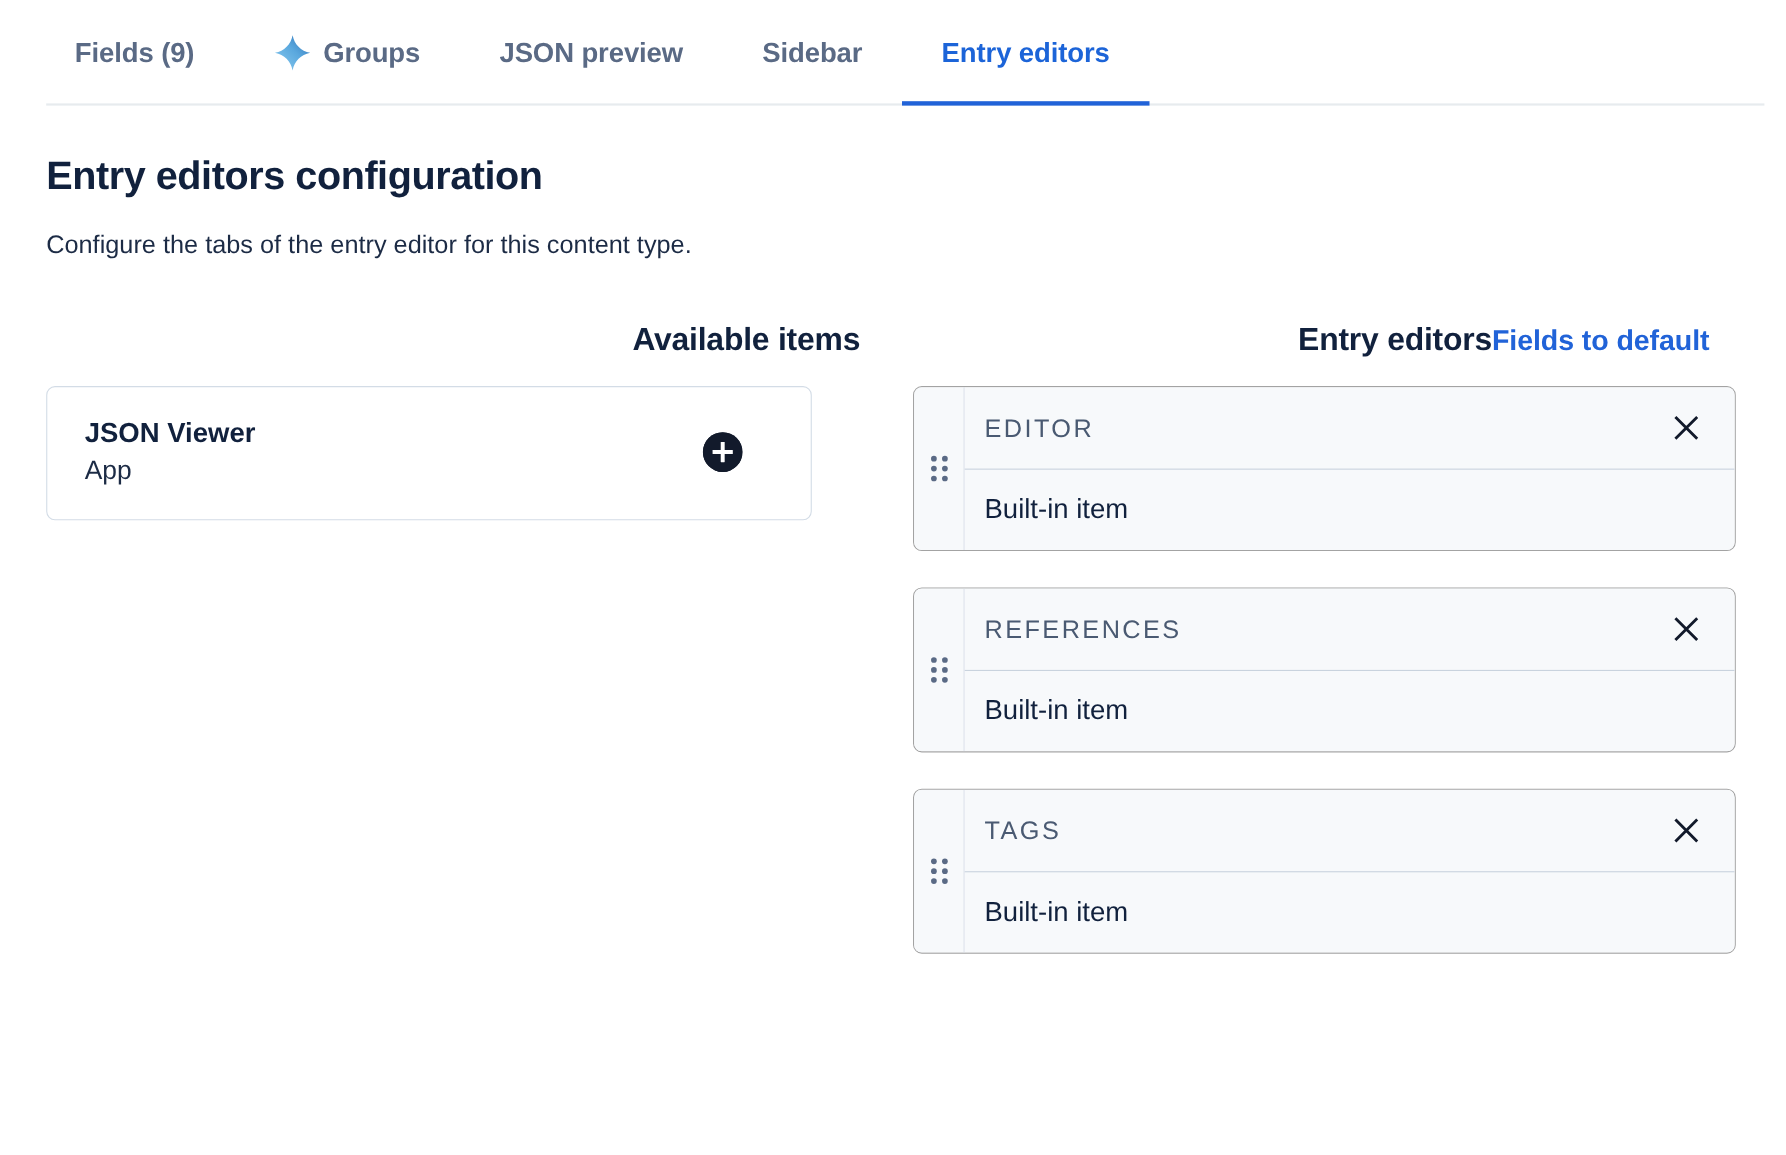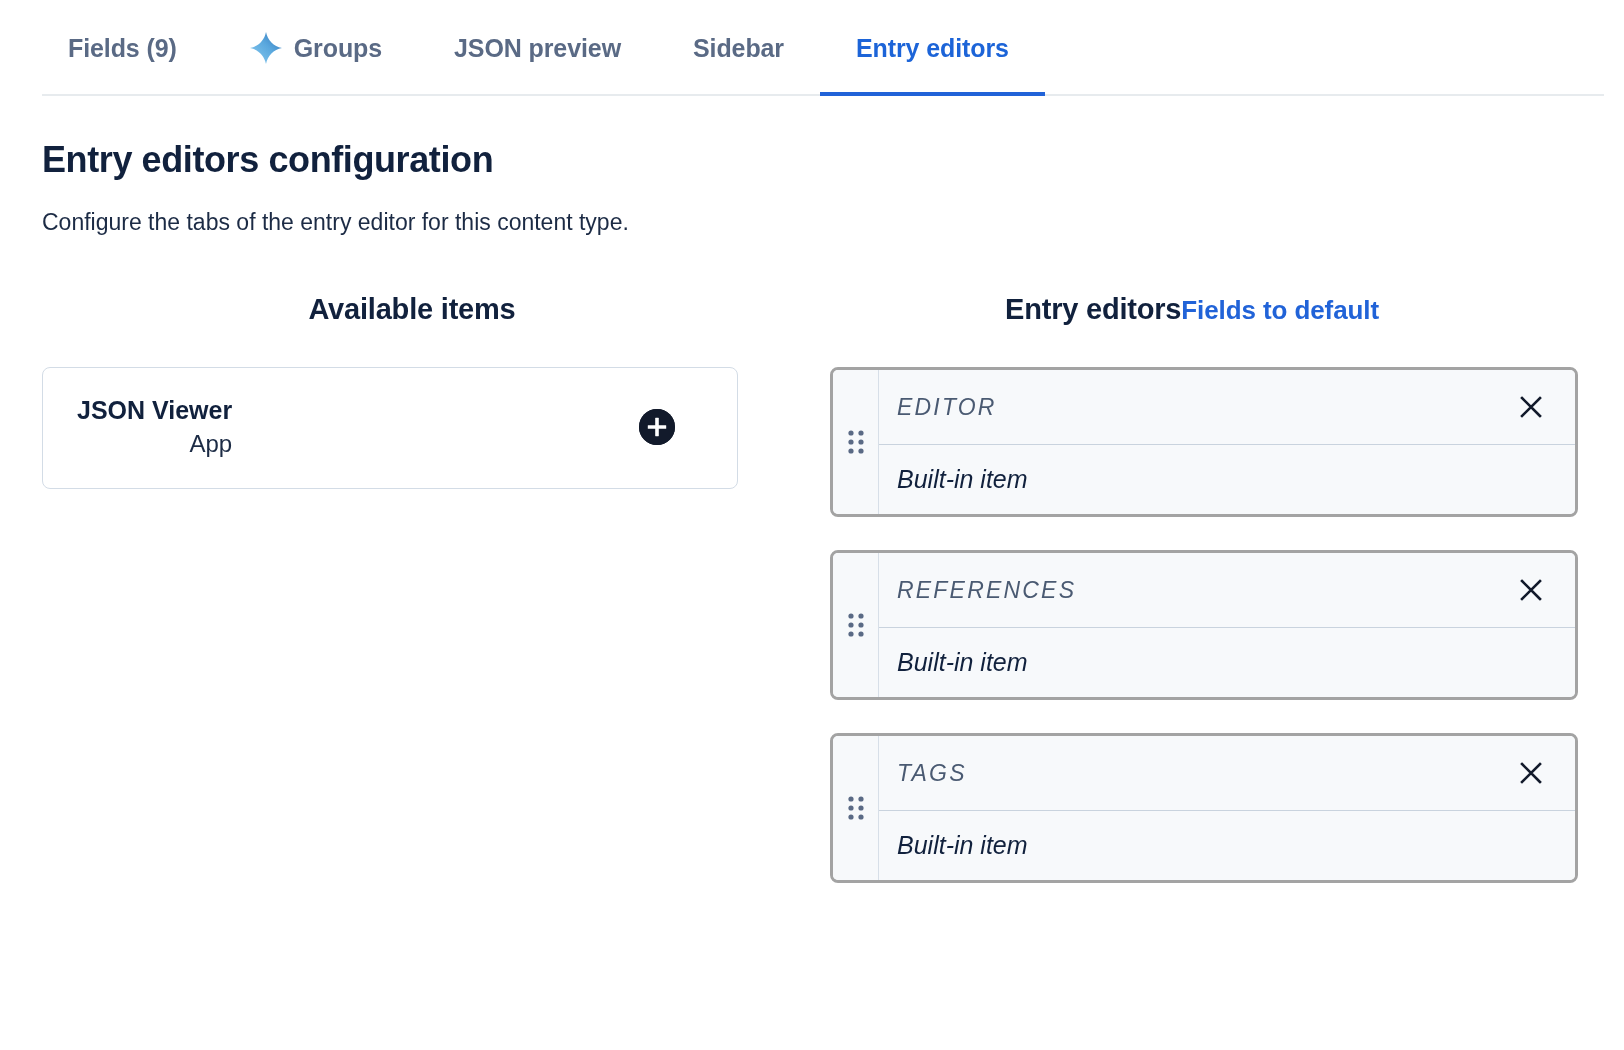--- a/index.html
+++ b/index.html
@@ -106,22 +106,22 @@
     width: 740px;
     flex: 0 0 740px;
   }
   .col-right {
     flex: 1 1 auto;
     margin-left: 48px;
   }
   .col-head {
     display: flex;
     align-items: baseline;
-    justify-content: center;
-    margin-bottom: 38px;
+    justify-content: flex-end;
+    margin-bottom: 22px;
     min-height: 36px;
   }
   .col-title {
     font-size: 29px;
     font-weight: 700;
     color: #11213d;
     letter-spacing: -0.2px;
   }
   .reset-link {
     font-size: 26px;
@@ -137,21 +137,20 @@
     display: flex;
     align-items: center;
     justify-content: space-between;
     background: #ffffff;
     border: 1px solid #d3dce6;
     border-radius: 8px;
     padding: 26px 34px 28px 34px;
     box-sizing: border-box;
     height: 122px;
     width: 696px;
-    text-align: right;
   }
   .avail-text {
     display: flex;
     flex-direction: column;
     gap: 9px;
   }
   .avail-name {
     font-size: 25px;
     font-weight: 700;
     color: #11213d;
@@ -183,26 +182,25 @@
   .editor-list {
     display: flex;
     flex-direction: column;
     gap: 33px;
     width: 748px;
   }
   .editor-card {
     display: flex;
     align-items: stretch;
     background: #f7f9fb;
-    border: 3px solid #a3a3a3;
+    border: 1px solid #a3a3a3;
     border-radius: 8px;
     overflow: hidden;
     height: 150px;
     box-sizing: border-box;
-    font-style: italic;
   }
   .drag-gutter {
     width: 45px;
     flex: 0 0 45px;
     display: flex;
     align-items: center;
     justify-content: center;
     background: #f7f9fb;
     border-right: 1px solid #d7dfe8;
     cursor: grab;

